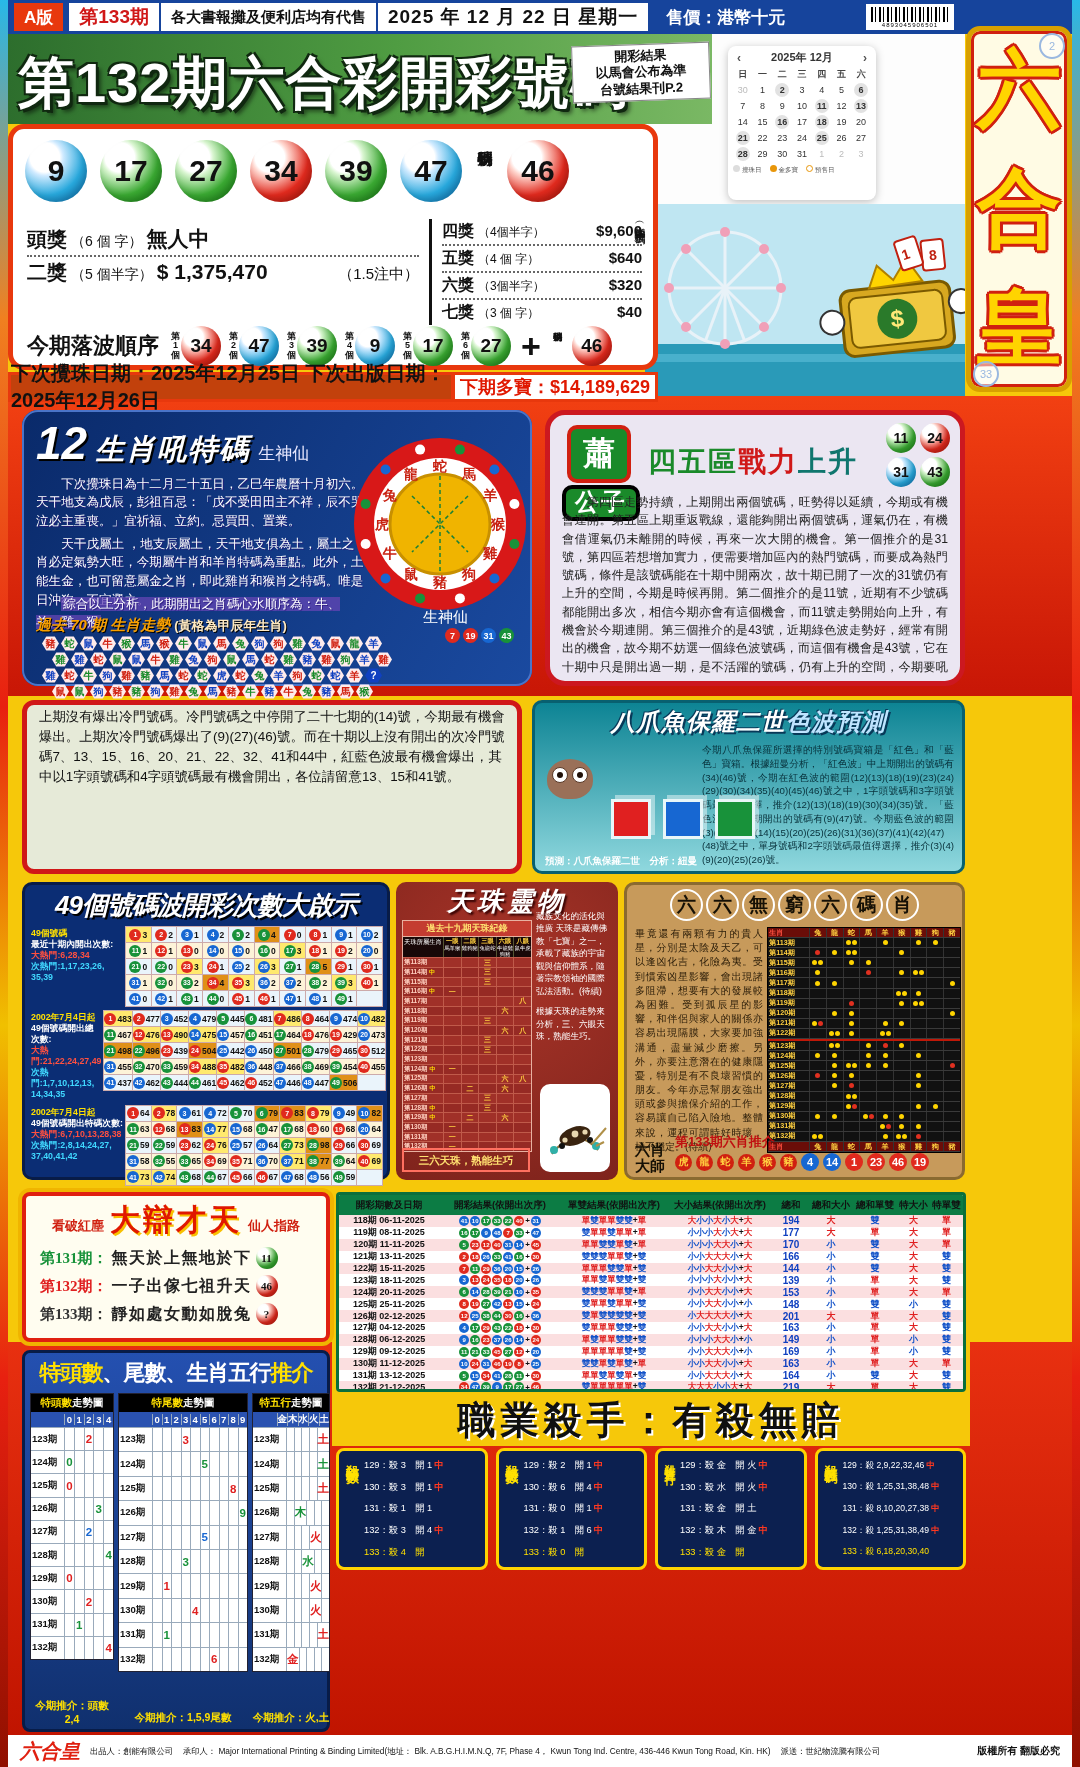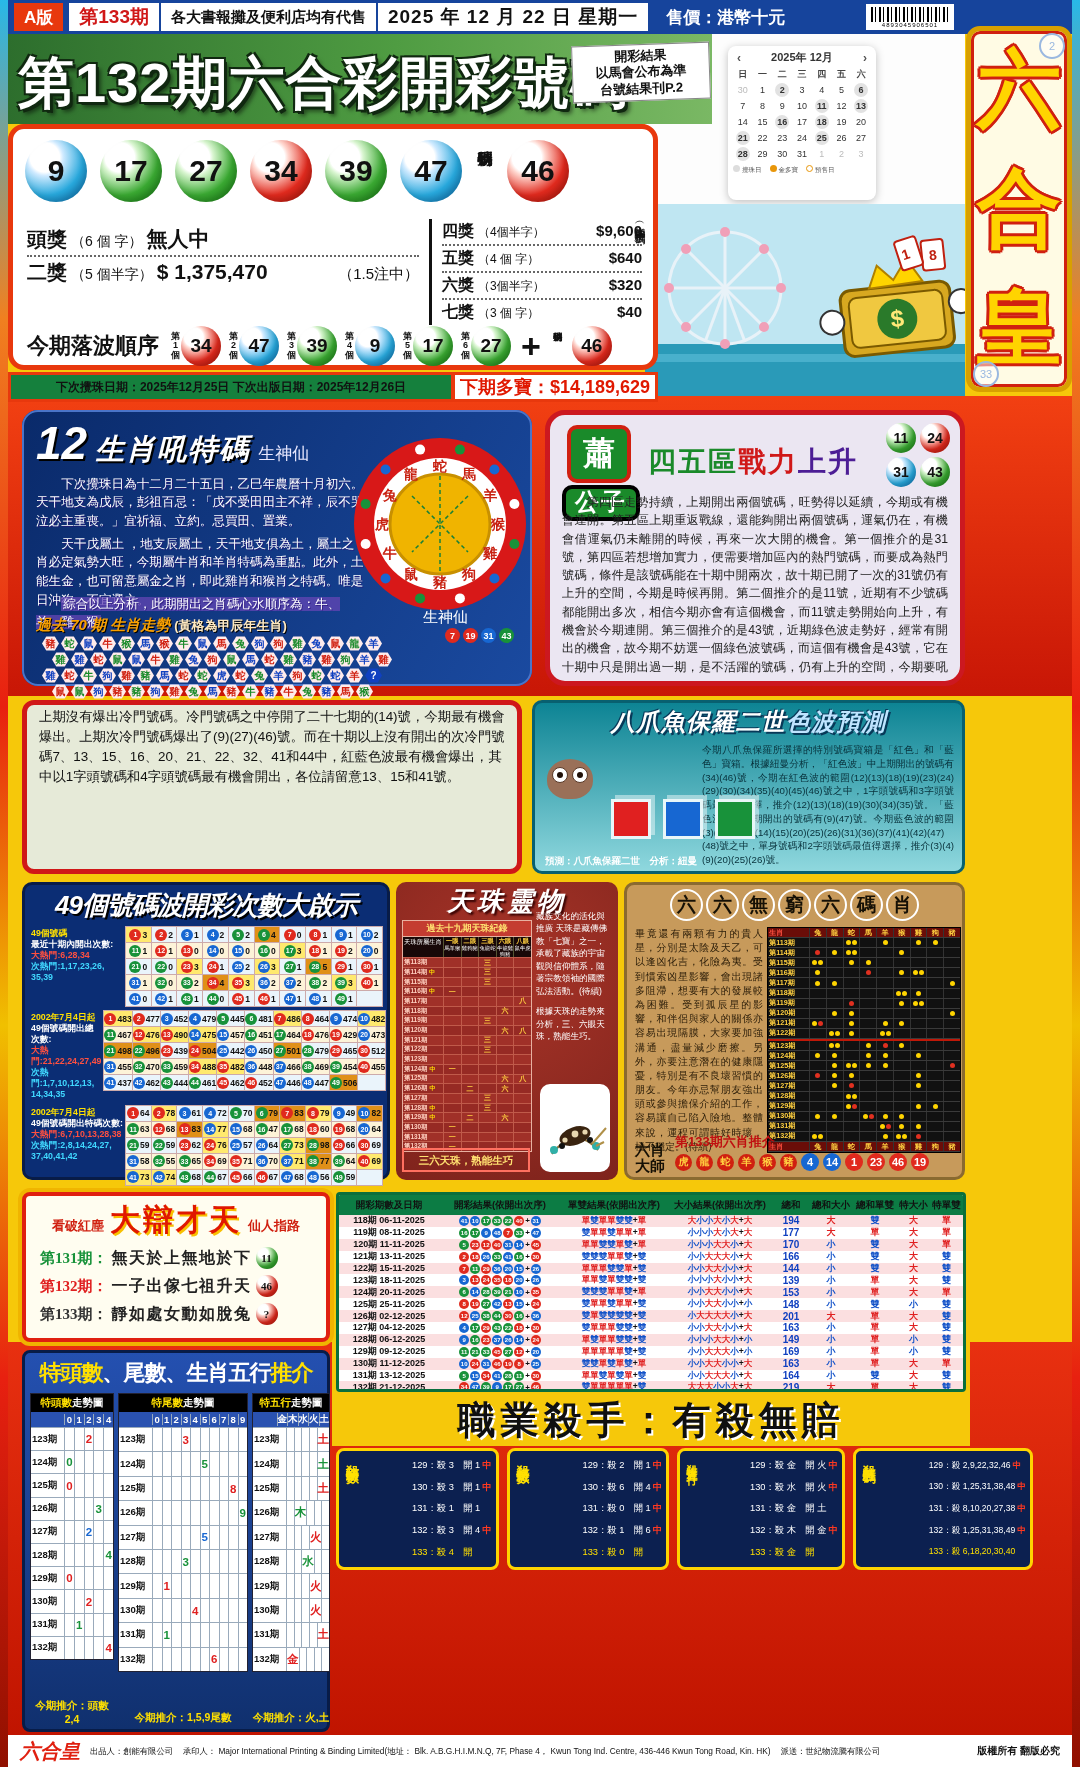--- a/index.html
+++ b/index.html
@@ -70,21 +70,21 @@
   .pval{font-size:21px;font-weight:700;color:#111;}
   .pnote{font-size:15px;color:#111;margin-left:auto;}
   #prizes-right .pname{font-size:16px;} #prizes-right .punit{font-size:12px;} #prizes-right .pval{font-size:15px;margin-left:auto;}
   #seq-row{position:absolute;left:14px;top:196px;display:flex;align-items:center;gap:6px;}
   #seq-label{font-size:22px;font-weight:900;color:#111;margin-right:6px;}
   .seq-pos{display:inline-flex;flex-direction:column;align-items:center;font-size:9px;font-weight:700;color:#111;line-height:1.05;margin-right:1px;}
   .seq-group{display:flex;align-items:center;}
   #seq-plus{font-size:34px;font-weight:900;color:#111;margin:0 2px;}
   
   #next-bar{left:8px;top:372px;width:650px;height:30px;background:#e8380d;display:flex;gap:4px;padding:3px;box-sizing:border-box;z-index:3;}
-  #next-dates{flex:1;background:#15803d;display:flex;align-items:center;justify-content:center;font-size:12px;font-weight:900;color:#111;}
+  #next-dates{flex:1;background:#c2410c;display:flex;align-items:center;justify-content:center;font-size:20px;font-weight:900;color:#111;}
   #next-jackpot{width:200px;background:#fff;display:flex;align-items:center;justify-content:center;font-size:18px;font-weight:900;color:#e01800;}
   
   #band-a{left:8px;top:396px;width:1064px;height:300px;background:linear-gradient(#f24012,#c81606);}
   #sx-panel{left:22px;top:410px;width:510px;height:276px;background:linear-gradient(120deg,#0a2a6a,#1a4aa0);border-radius:16px;box-shadow:inset 0 0 0 2px #4a74c8;}
   #sx-title-row{position:absolute;left:14px;top:6px;display:flex;align-items:baseline;gap:8px;color:#fff;}
   #sx-num{font-size:46px;font-weight:900;font-style:italic;text-shadow:2px 2px 0 #000;}
   #sx-title{font-size:29px;font-weight:900;font-style:italic;text-shadow:2px 2px 0 #000;letter-spacing:2px;}
   #sx-author{font-size:17px;font-family:"Liberation Serif",serif;color:#e8e8ff;}
   .sx-p{position:absolute;left:14px;width:328px;font-size:12.6px;color:#fff;line-height:1.5;text-indent:2em;text-shadow:1px 1px 0 rgba(40,20,120,.8);}
   #sx-p3 span{background:rgba(100,70,180,.75);padding:0 2px;}
@@ -216,21 +216,21 @@
   .oe-odd,.sz-big{color:#e02020;} .oe-even,.sz-small{color:#1050c8;}
   .bt-sum{color:#1040c0;font-weight:900;font-size:10px;}
   .st-r{color:#e02020;font-weight:900;} .st-b{color:#1050c8;font-weight:900;}
   
   #killer-banner{left:336px;top:1398px;width:630px;height:44px;display:flex;align-items:center;justify-content:center;
      font-size:38px;font-weight:900;color:#101010;letter-spacing:5px;text-shadow:2px 2px 0 #fff;}
   #killer-boxes{left:336px;top:1448px;width:630px;height:122px;display:flex;gap:8px;}
   .kbox{flex:1;background:#0c2050;border:3px solid #ffd400;border-radius:8px;display:flex;padding:4px;box-sizing:border-box;gap:3px;}
   .k-title{writing-mode:vertical-rl;font-size:13px;font-weight:900;color:#ffe000;letter-spacing:2px;display:flex;align-items:center;}
   .k-lines{flex:1;display:flex;flex-direction:column;justify-content:space-around;}
-  .k-line{font-size:9.3px;color:#fff;white-space:nowrap;margin-left:48px;}
+  .k-line{font-size:9.3px;color:#fff;white-space:nowrap;}
   .k-line.last{color:#ffe000;}
   .k-hit{color:#ff3820;font-weight:900;margin-left:2px;}
   
   #band-bottom{left:8px;top:1342px;width:1064px;height:393px;background:linear-gradient(#e83010,#c01400);}
   #patch-yellow{left:332px;top:1188px;width:638px;height:258px;background:#f6c80a;}
   #footer-bar{left:8px;top:1735px;width:1064px;height:32px;background:#fff;display:flex;align-items:center;gap:10px;padding:0 12px;box-sizing:border-box;}
   #footer-brand{font-size:20px;font-weight:900;font-style:italic;color:#e02010;}
   .footer-text{font-size:8.3px;color:#111;}
   #footer-rights{margin-left:auto;font-size:10px;font-weight:900;color:#111;}
 </style>
@@ -679,21 +679,21 @@
         <span class="hex" style="color: rgb(26, 138, 42);">猴</span>
       </div>
     </div>
 </div>
 
 <div class="abs" id="xiao-panel">
   <div id="xiao-logo">
     <div id="xiao-logo-top">蕭</div>
     <div id="xiao-logo-bot">公子</div>
   </div>
-  <div id="xiao-title"><span style="color: rgb(26, 138, 42);">四五區</span><span style="color: rgb(208, 24, 24);">戰力</span><span style="color: #4c1d95; text-align: right;">上升</span></div>
+  <div id="xiao-title"><span style="color: rgb(26, 138, 42);">四五區</span><span style="color: rgb(208, 24, 24);">戰力</span><span style="color: #0f766e; text-align: right;">上升</span></div>
   <div id="xiao-balls">
       <span class="ball green" style="height: 30px; width: 30px; font-size: 14px;">11</span>
       <span class="ball red" style="height: 30px; width: 30px; font-size: 14px;">24</span>
       <span class="ball blue" style="height: 30px; width: 30px; font-size: 14px;">31</span>
       <span class="ball green" style="height: 30px; width: 30px; font-size: 14px;">43</span>
     </div>
   <div id="xiao-body">第四區走勢持續，上期開出兩個號碼，旺勢得以延續，今期或有機會連開。第五區上期重返戰線，還能夠開出兩個號碼，運氣仍在，有機會借運氣仍未離開的時候，再來一次大開的機會。第一個推介的是31號，第四區若想增加實力，便需要增加區內的熱門號碼，而要成為熱門號碼，條件是該號碼能在十期中開兩次，故十期已開了一次的31號仍有上升的空間，今期是時候再開。第二個推介的是11號，近期有不少號碼都能開出多次，相信今期亦會有這個機會，而11號走勢開始向上升，有機會於今期連開。第三個推介的是43號，近期綠色波走勢好，經常有開出的機會，故今期不妨選一個綠色波號碼，而這個有機會是43號，它在十期中只是開出過一期，是不活躍的號碼，仍有上升的空間，今期要吼實。第四個推介是24號，上期第三區雖然開出一個號碼，但本公子預料今期此區有機會製造出熱門號碼，既然此區目前要收復失地，24號自然能擁有這個機會。</div>
 </div>
 
 <div class="abs" id="cold-panel">

